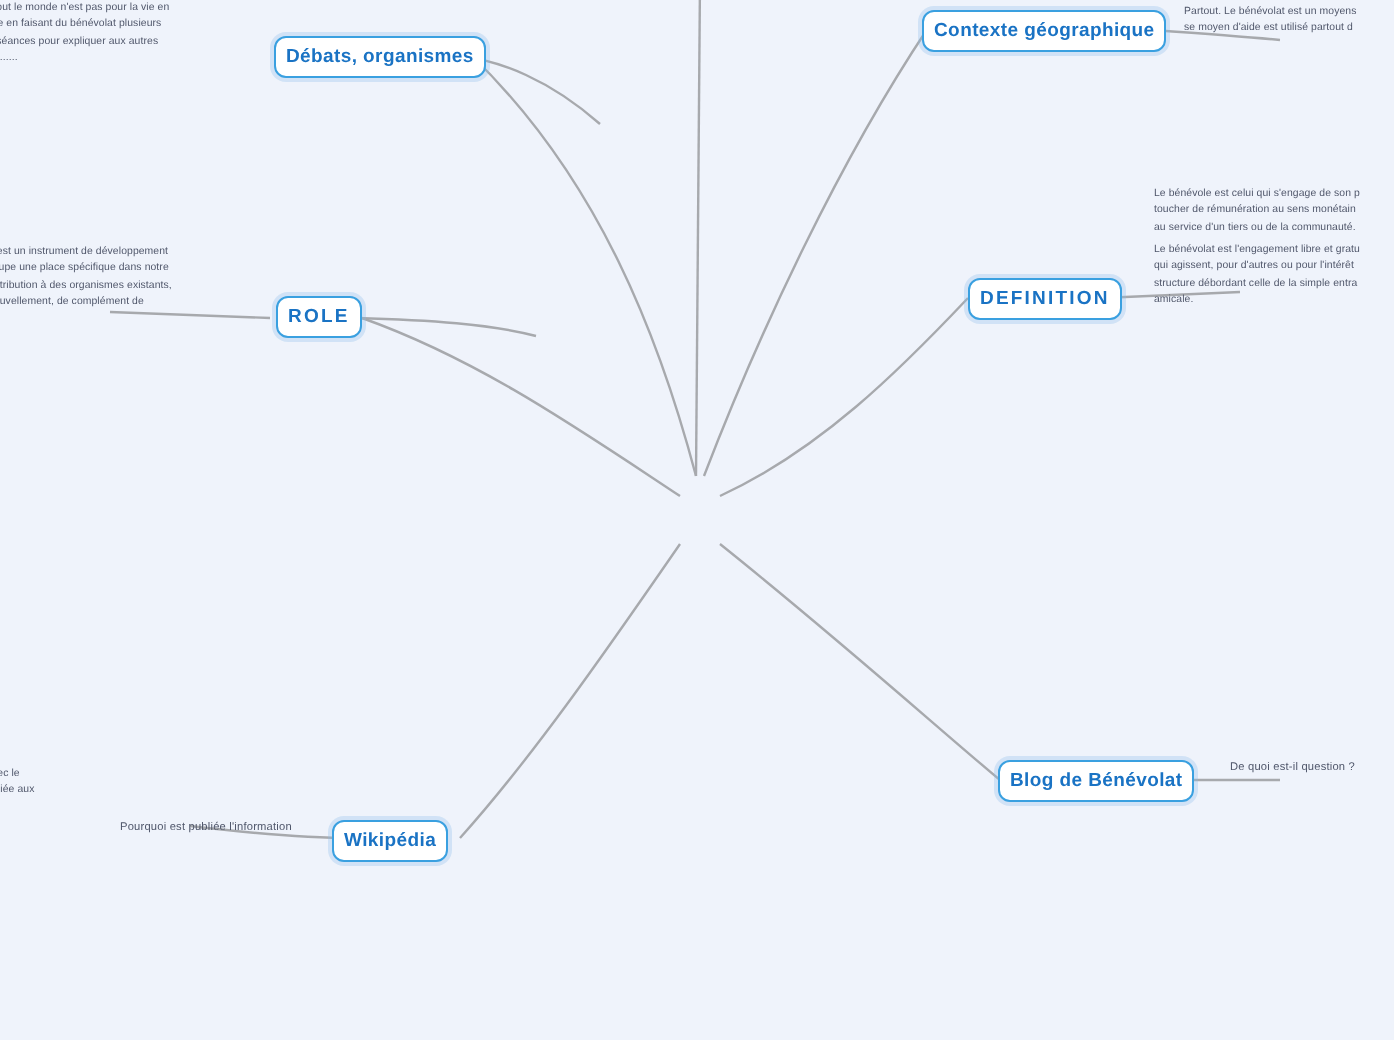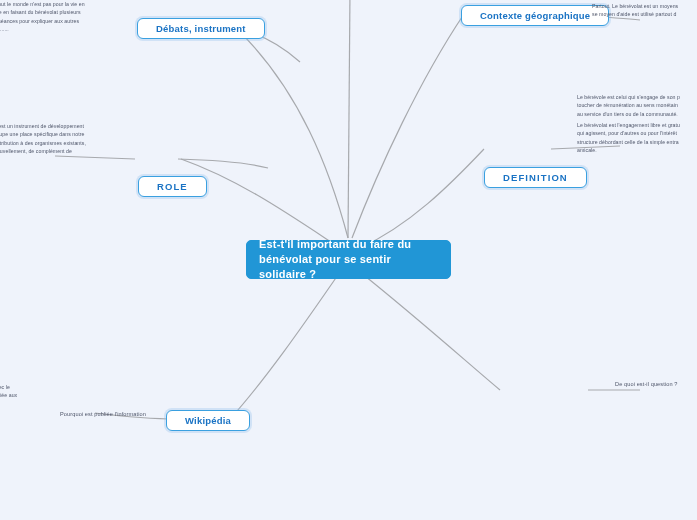--- a/index.html
+++ b/index.html
@@ -33,40 +33,39 @@
     border-radius: 6px;
     background: #ffffff;
     color: #1a73c4;
     font-weight: bold;
     font-size: 9.5px;
     letter-spacing: 0.2px;
     display: flex;
     align-items: center;
     justify-content: center;
     text-align: center;
-    padding: 4px 18px;
+    padding: 4px 5px;
     white-space: nowrap;
     box-shadow: 0 0 0 2px rgba(140,190,235,0.30);
   }
   .node.central {
     background: #2196d6;
     border-color: #2196d6;
     color: #ffffff;
     font-size: 11px;
     line-height: 1.35;
     white-space: normal;
     text-align: left;
     justify-content: flex-start;
     padding: 8px 12px;
     border-radius: 5px;
     box-shadow: none;
   }
   .node.caps {
     letter-spacing: 1.1px;
-    margin-top: 28px;
   }
   .textblock {
     position: absolute;
     box-sizing: border-box;
     color: #50576b;
     font-size: 5.2px;
     line-height: 1.62;
     letter-spacing: 0.05px;
     white-space: pre-wrap;
     overflow: hidden;
@@ -99,30 +98,30 @@
       <path d="M229,28 C250,30 275,40 300,62"></path>
       <path d="M562,14 C590,16 620,18 640,20"></path>
       <path d="M178,159 C215,160 245,162 268,168"></path>
       <path d="M551,149 C575,148 597,147 620,146"></path>
       <path d="M588,390 C610,390 625,390 640,390"></path>
       <path d="M177,419 C150,419 120,416 95,413"></path>
       <path d="M135,159 C110,158 80,157 55,156"></path>
     </g>
   </svg>
 
-  <div class="node central" style="left:246px; top:240px; width:205px; height:39px;">Est-t'il important du faire du bénévolat pour se sentir solidaire ?</div>
 
-  <div class="node" style="left:137px; top:18px;">Débats, instrument</div>
+  <div class="node" style="left:137px; top:18px;">Débats, organismes</div>
 
   <div class="node" style="left:461px; top:5px;">Contexte géographique</div>
 
   <div class="node caps" style="left:138px; top:148px;text-align:center;">ROLE</div>
 
   <div class="node caps" style="left:484px; top:139px;">DEFINITION</div>
 
+  <div class="node" style="left:499px; top:380px;">Blog de Bénévolat</div>
 
   <div class="node" style="left:166px; top:410px;">Wikipédia</div>
 
   <div class="textblock" style="left:-6px; top:0px; width:112px;">l tout le monde n'est pas pour la vie en
 ttre en faisant du bénévolat plusieurs
 s séances pour expliquer aux autres
 at ......</div>
 
   <div class="textblock" style="left:592px; top:2px; width:115px;">Partout. Le bénévolat est un moyens
 se moyen d'aide est utilisé partout d</div>

